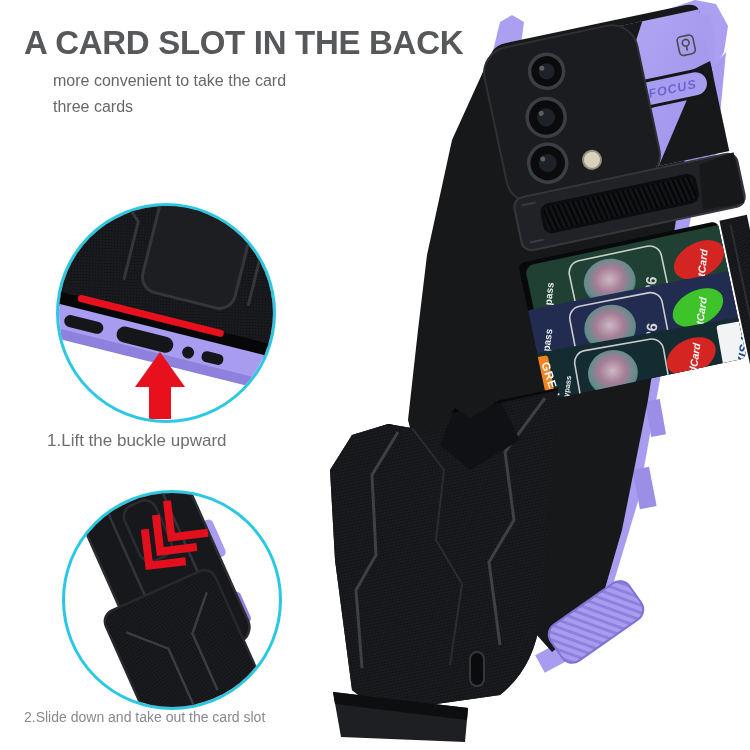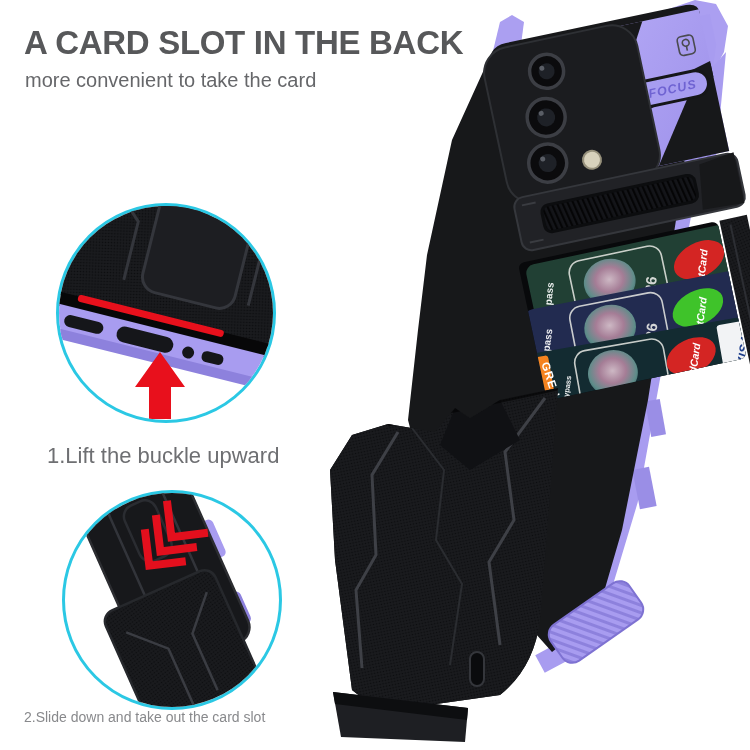--- a/index.html
+++ b/index.html
@@ -5,47 +5,48 @@
   html,body{margin:0;padding:0;background:#fff;}
   .canvas{
     position:relative;width:750px;height:750px;background:#ffffff;overflow:hidden;
     font-family:"Liberation Sans",sans-serif;
   }
   .headline{
     position:absolute;left:24px;top:24px;width:460px;
     font-size:33px;font-weight:700;color:#57585a;letter-spacing:-.3px;white-space:nowrap;
   }
   .desc{position:absolute;left:25px;top:68px;width:420px;}
-  .desc div{font-size:20px;line-height:25.5px;color:#66676a;}
+  .desc div{font-size:16px;line-height:25.5px;color:#66676a;margin-left:28px;}
   .callout{
     position:absolute;border:3px solid #2bc8e4;border-radius:50%;
     background:#ffffff;overflow:hidden;box-sizing:border-box;
   }
   .callout svg{display:block;}
   #callout1{left:56px;top:203px;width:220px;height:220px;}
   #callout2{left:62px;top:490px;width:220px;height:220px;}
   .step-caption{position:absolute;color:#6e6f72;white-space:nowrap;}
-  #caption1{left:47px;top:431px;font-size:22px;margin-top:12px;}
+  #caption1{left:47px;top:431px;font-size:17px;}
   #caption2{left:24px;top:709px;font-size:14px;color:#88898c;}
   #scene{position:absolute;left:0;top:0;}
   .af-text{font-size:12.5px;font-weight:700;font-style:italic;letter-spacing:1px;fill:#6f63d2;}
   .card-side{font-size:10px;font-weight:700;fill:#ffffff;opacity:.92;}
   .card-num{font-size:15px;font-weight:700;fill:#e8e8e6;opacity:.9;}
   .oval-text{font-size:10.5px;font-weight:700;font-style:italic;fill:#ffffff;}
   .visa-text{font-size:13px;font-weight:700;font-style:italic;fill:#1f3f8c;letter-spacing:.5px;}
   .band-text{font-size:11.5px;font-weight:700;fill:#ffffff;letter-spacing:1px;}
 </style>
 </head>
 <body>
 
 <div class="canvas">
 
   <div class="headline">A CARD SLOT IN THE BACK</div>
   <div class="desc">
     <div>more convenient to take the card</div>
+    <div>three cards</div>
   </div>
 
   <svg id="scene" width="750" height="750" viewBox="0 0 750 750">
     <defs>
       <pattern id="dots" width="3" height="3" patternUnits="userSpaceOnUse" patternTransform="rotate(-12)">
         <rect width="3" height="3" fill="#1a1b1e"></rect>
         <circle cx="1.5" cy="1.5" r="0.8" fill="#0c0d0f"></circle>
       </pattern>
       <pattern id="ribs" width="5" height="8" patternUnits="userSpaceOnUse" patternTransform="rotate(-12)">
         <rect width="5" height="8" fill="#141519"></rect>

